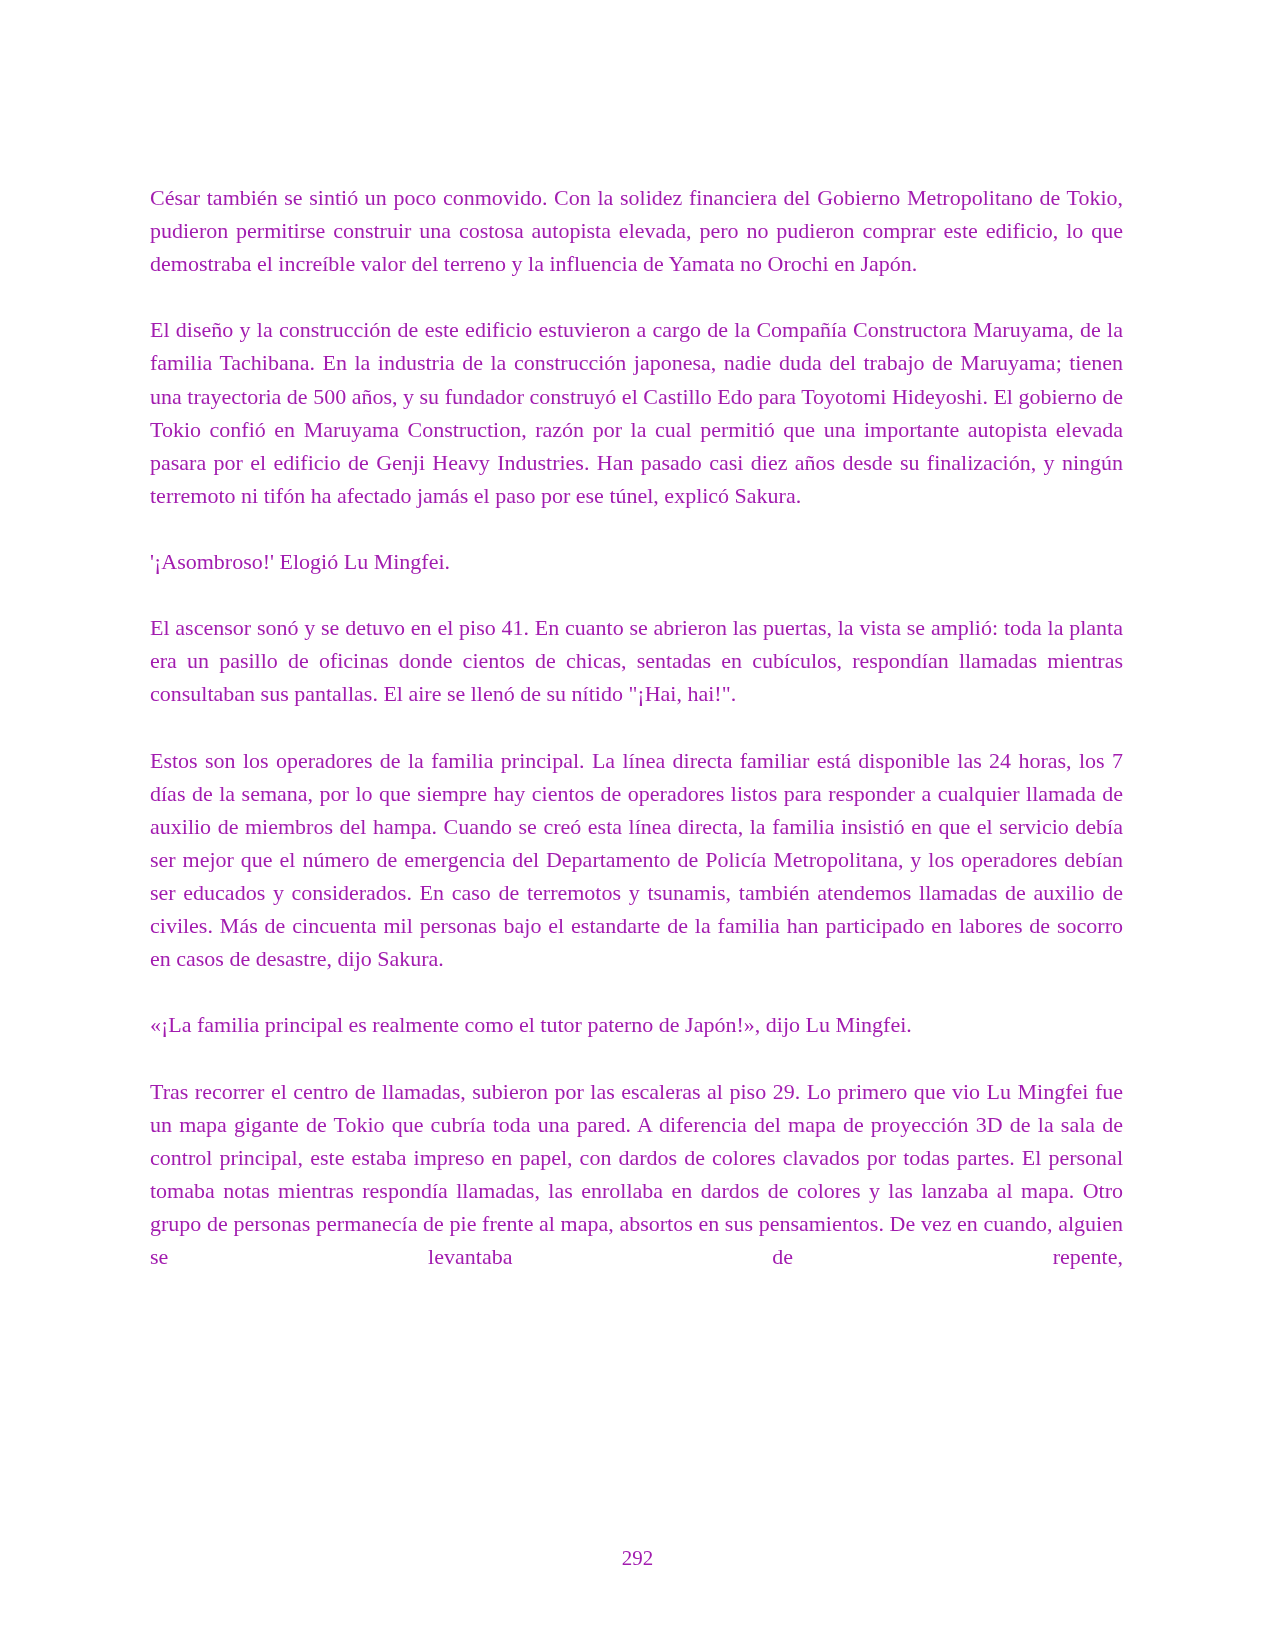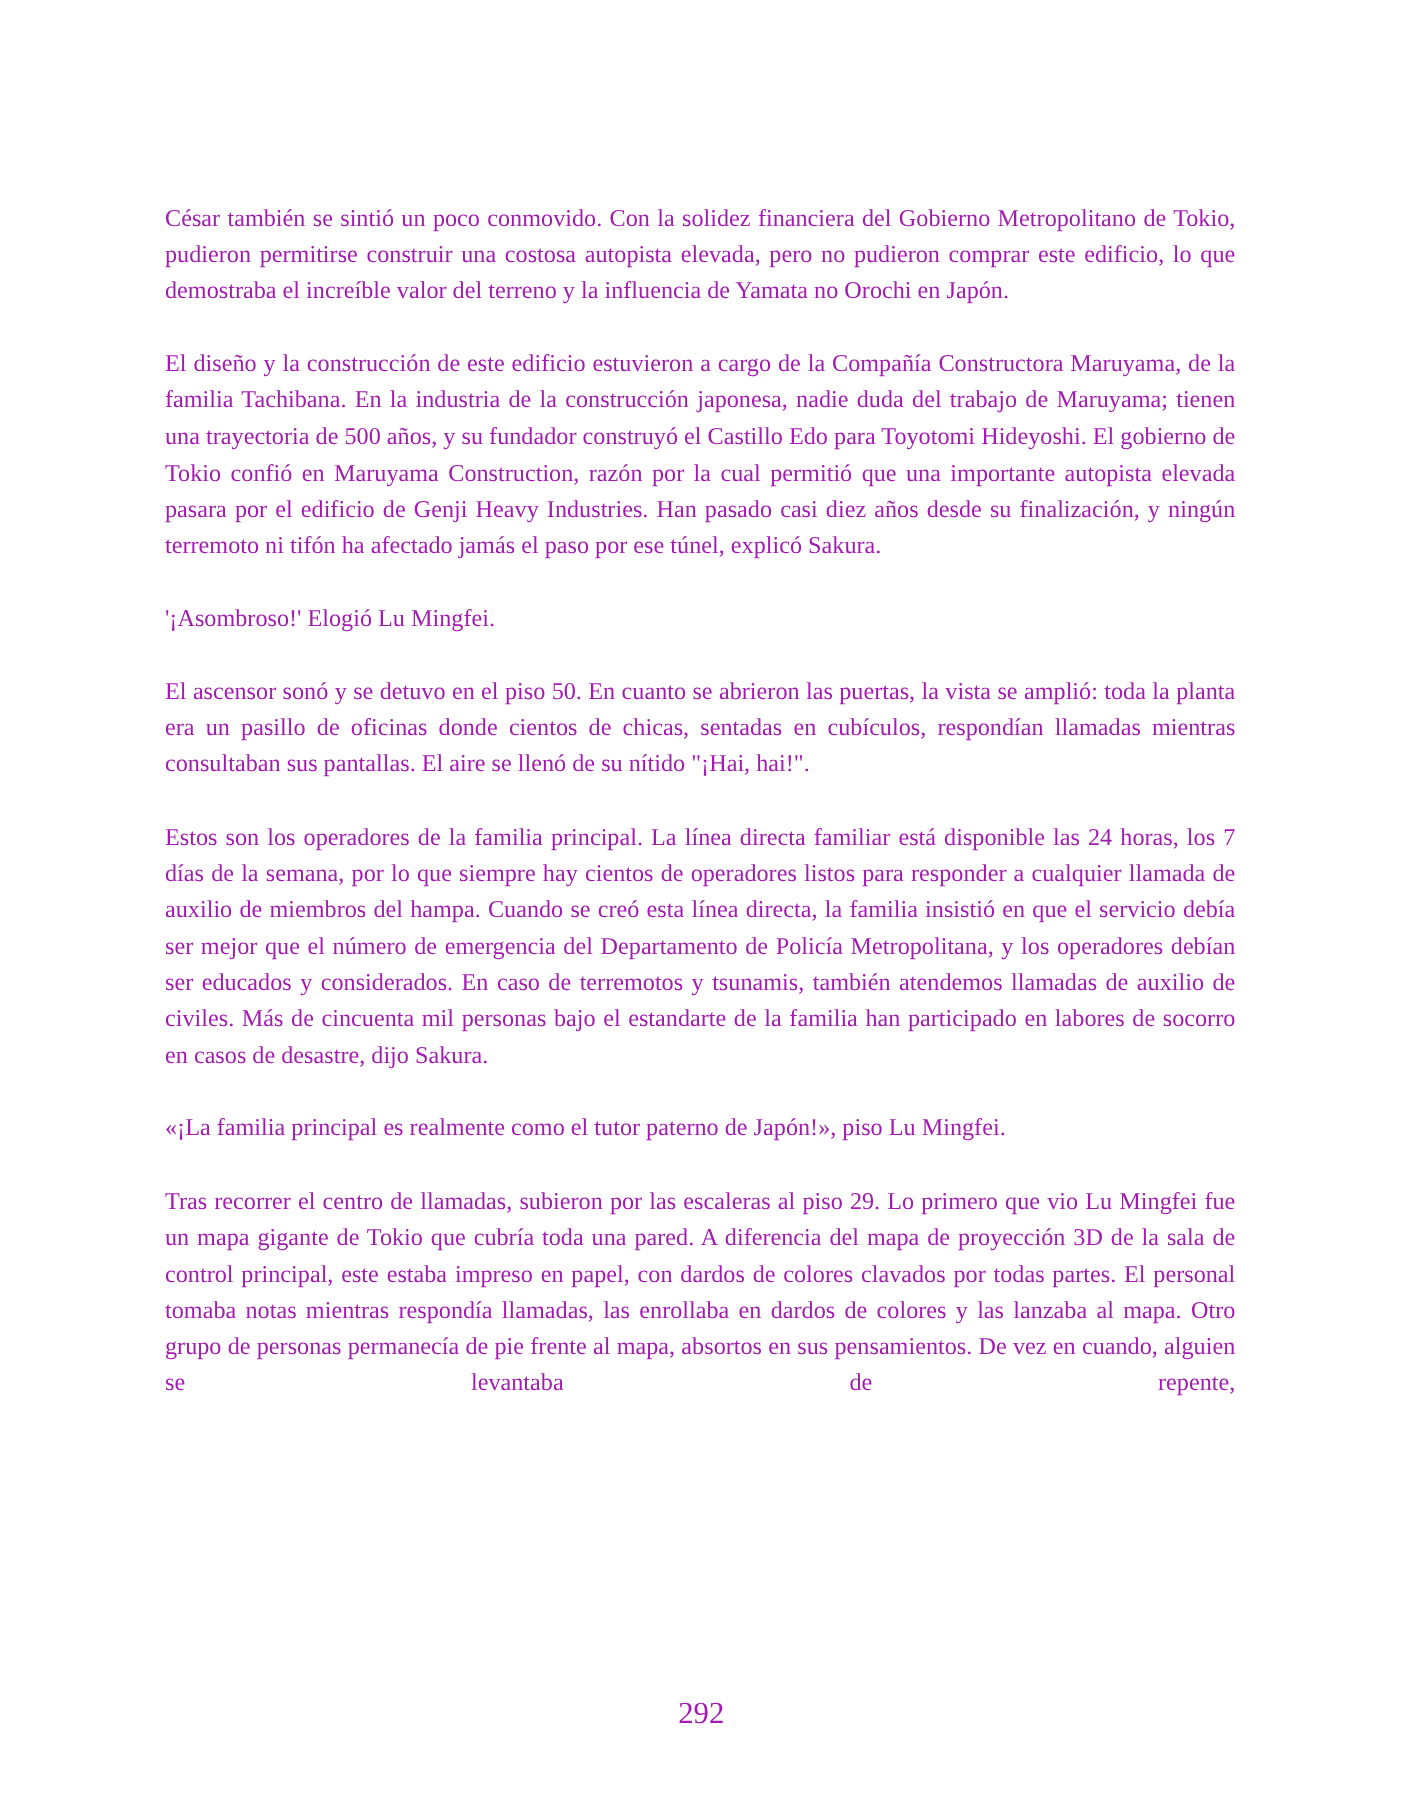--- a/index.html
+++ b/index.html
@@ -17,30 +17,30 @@
     margin: 0 0 33.1px 0;
     text-align: justify;
     text-align-last: left;
   }
   .para:last-child {
     margin-bottom: 11px;
     text-align-last: justify;
   }
   .page-number {
     position: absolute; left: 0; width: 1275px; top: 1545px;
-    text-align: center; font-size: 28px; line-height: 26px;
+    text-align: center; font-size: 21px; line-height: 26px;
   }
 </style>
 </head>
 <body>
 
 <div class="page">
   <div class="body-text">
     <p class="para">César también se sintió un poco conmovido. Con la solidez financiera del Gobierno Metropolitano de Tokio, pudieron permitirse construir una costosa autopista elevada, pero no pudieron comprar este edificio, lo que demostraba el increíble valor del terreno y la influencia de Yamata no Orochi en Japón.</p>
     <p class="para">El diseño y la construcción de este edificio estuvieron a cargo de la Compañía Constructora Maruyama, de la familia Tachibana. En la industria de la construcción japonesa, nadie duda del trabajo de Maruyama; tienen una trayectoria de 500 años, y su fundador construyó el Castillo Edo para Toyotomi Hideyoshi. El gobierno de Tokio confió en Maruyama Construction, razón por la cual permitió que una importante autopista elevada pasara por el edificio de Genji Heavy Industries. Han pasado casi diez años desde su finalización, y ningún terremoto ni tifón ha afectado jamás el paso por ese túnel, explicó Sakura.</p>
     <p class="para">'¡Asombroso!' Elogió Lu Mingfei.</p>
-    <p class="para">El ascensor sonó y se detuvo en el piso 50. En cuanto se abrieron las puertas, la vista se amplió: toda la planta era un pasillo de oficinas donde cientos de chicas, sentadas en cubículos, respondían llamadas mientras consultaban sus pantallas. El aire se llenó de su nítido "¡Hai, hai!".</p>
+    <p class="para">El ascensor sonó y se detuvo en el piso 41. En cuanto se abrieron las puertas, la vista se amplió: toda la planta era un pasillo de oficinas donde cientos de chicas, sentadas en cubículos, respondían llamadas mientras consultaban sus pantallas. El aire se llenó de su nítido "¡Hai, hai!".</p>
     <p class="para">Estos son los operadores de la familia principal. La línea directa familiar está disponible las 24 horas, los 7 días de la semana, por lo que siempre hay cientos de operadores listos para responder a cualquier llamada de auxilio de miembros del hampa. Cuando se creó esta línea directa, la familia insistió en que el servicio debía ser mejor que el número de emergencia del Departamento de Policía Metropolitana, y los operadores debían ser educados y considerados. En caso de terremotos y tsunamis, también atendemos llamadas de auxilio de civiles. Más de cincuenta mil personas bajo el estandarte de la familia han participado en labores de socorro en casos de desastre, dijo Sakura.</p>
-    <p class="para">«¡La familia principal es realmente como el tutor paterno de Japón!», piso Lu Mingfei.</p>
+    <p class="para">«¡La familia principal es realmente como el tutor paterno de Japón!», dijo Lu Mingfei.</p>
     <p class="para">Tras recorrer el centro de llamadas, subieron por las escaleras al piso 29. Lo primero que vio Lu Mingfei fue un mapa gigante de Tokio que cubría toda una pared. A diferencia del mapa de proyección 3D de la sala de control principal, este estaba impreso en papel, con dardos de colores clavados por todas partes. El personal tomaba notas mientras respondía llamadas, las enrollaba en dardos de colores y las lanzaba al mapa. Otro grupo de personas permanecía de pie frente al mapa, absortos en sus pensamientos. De vez en cuando, alguien se levantaba de repente,</p>
   </div>
   <div class="page-number">292</div>
 </div>
 
 </body></html>

